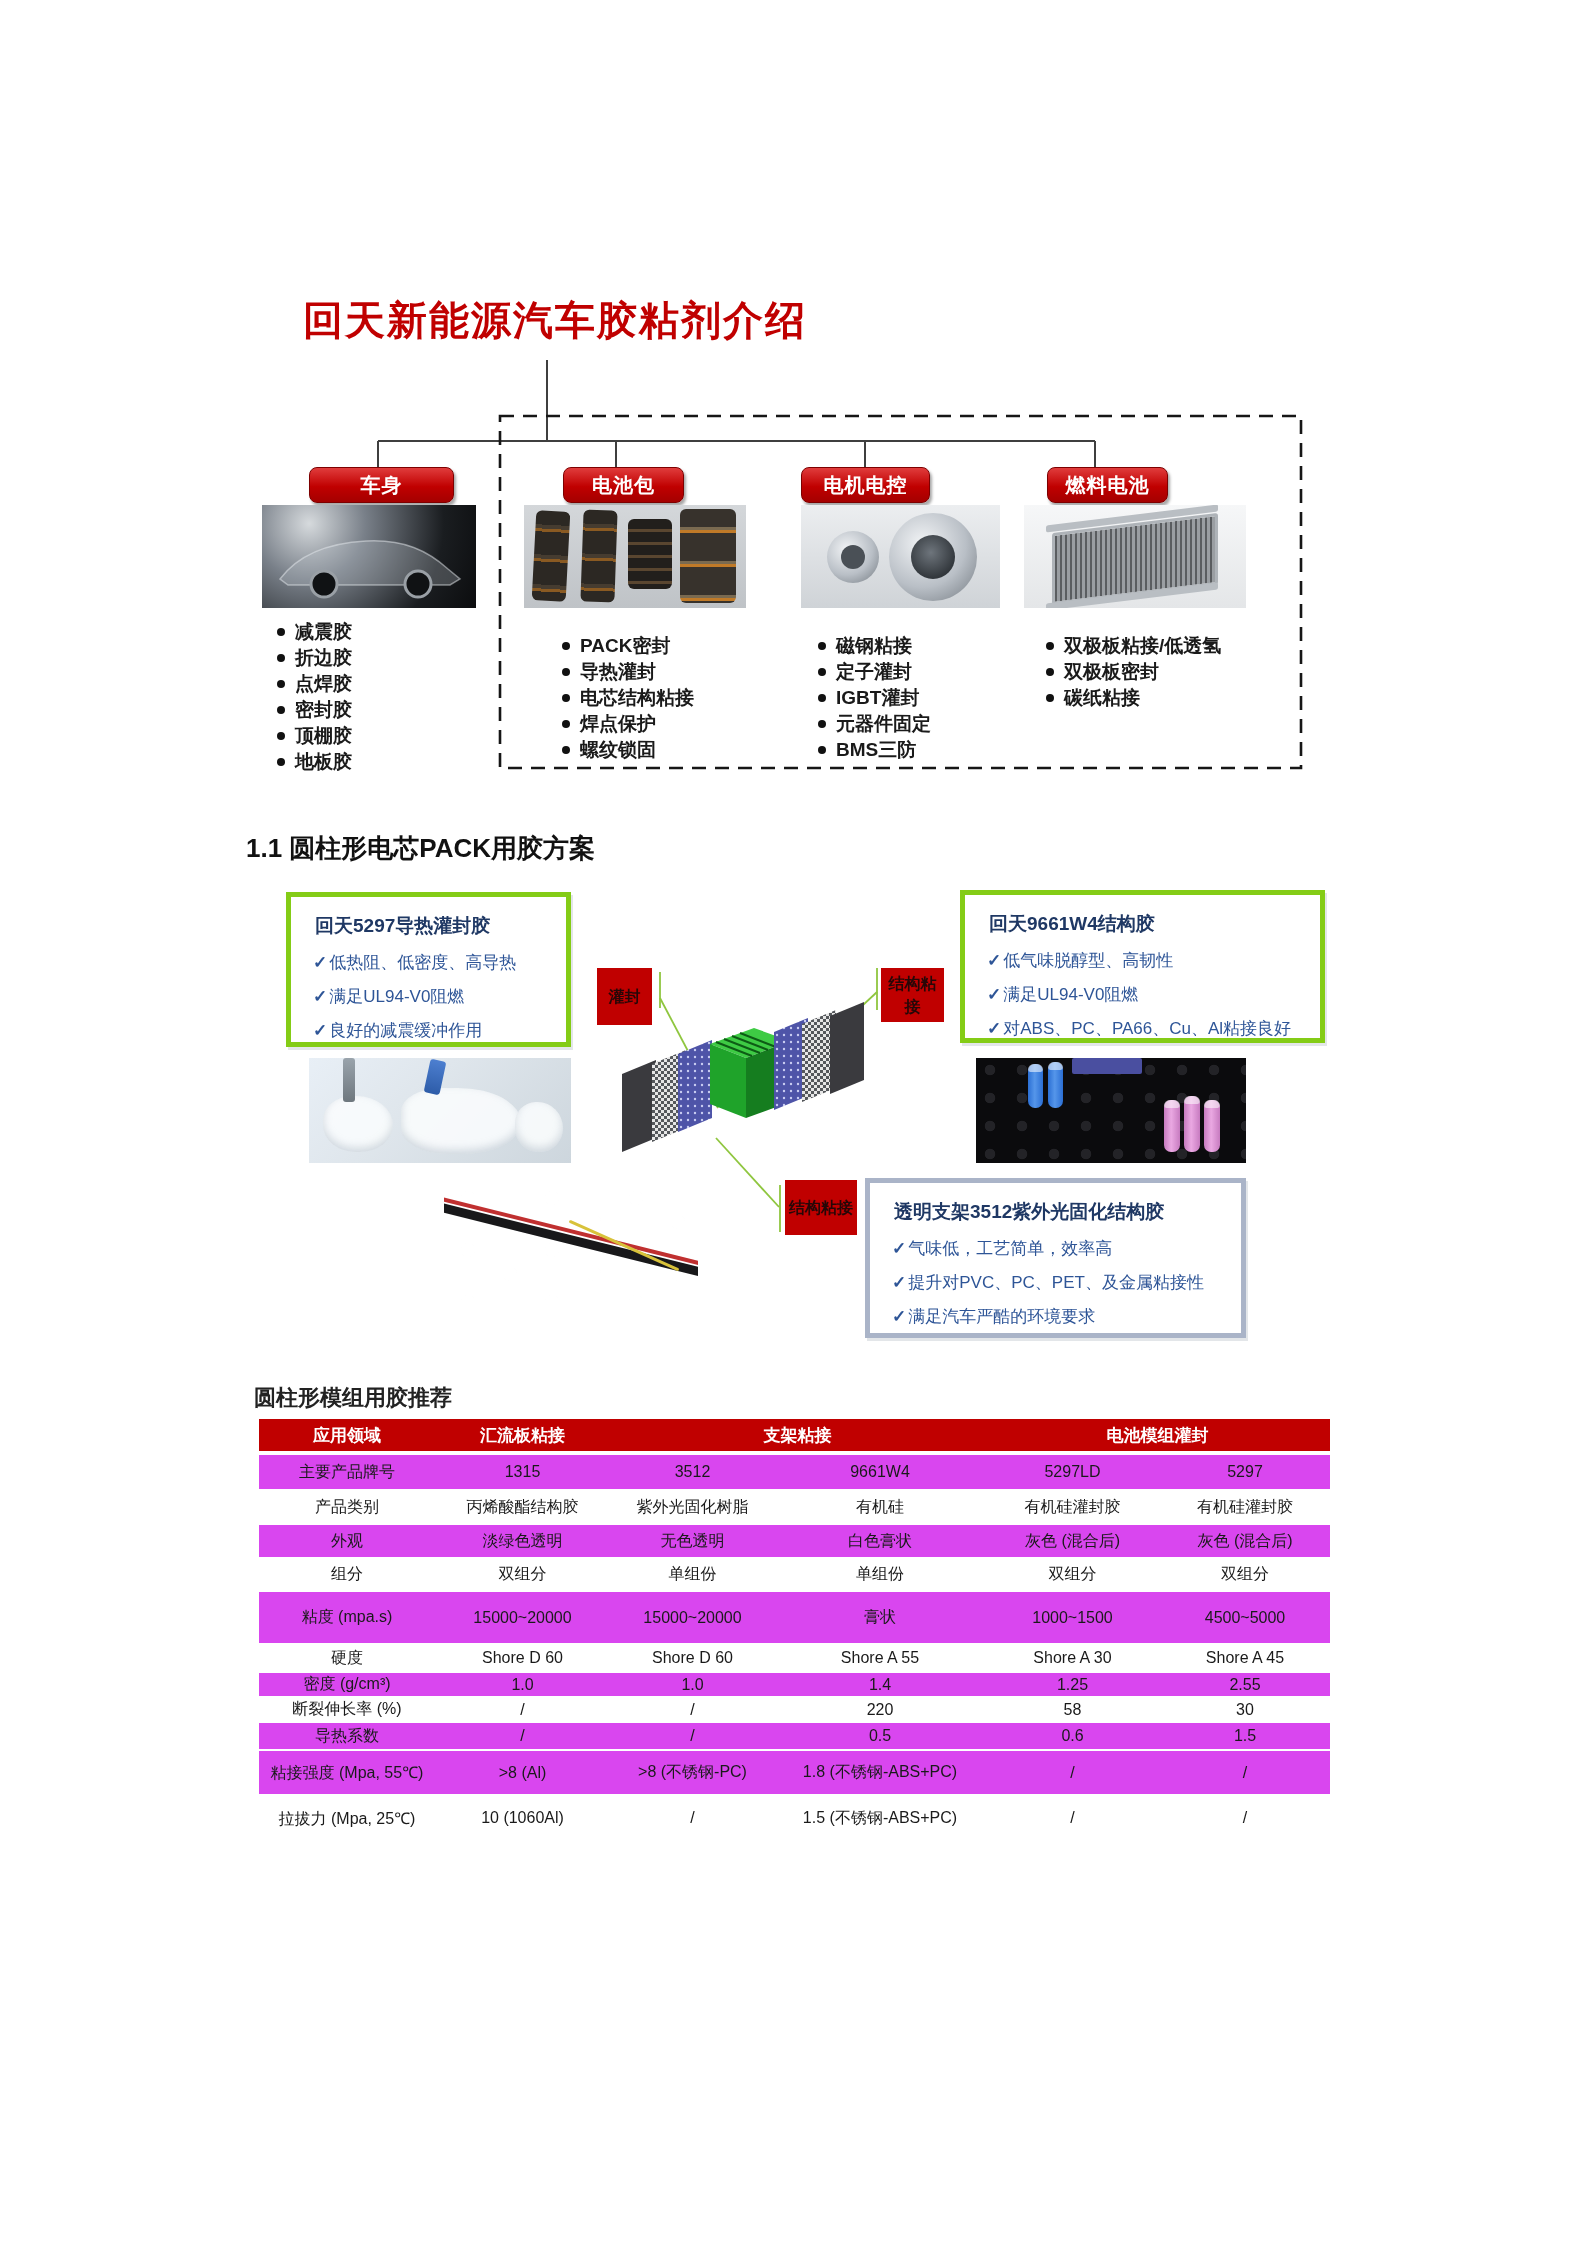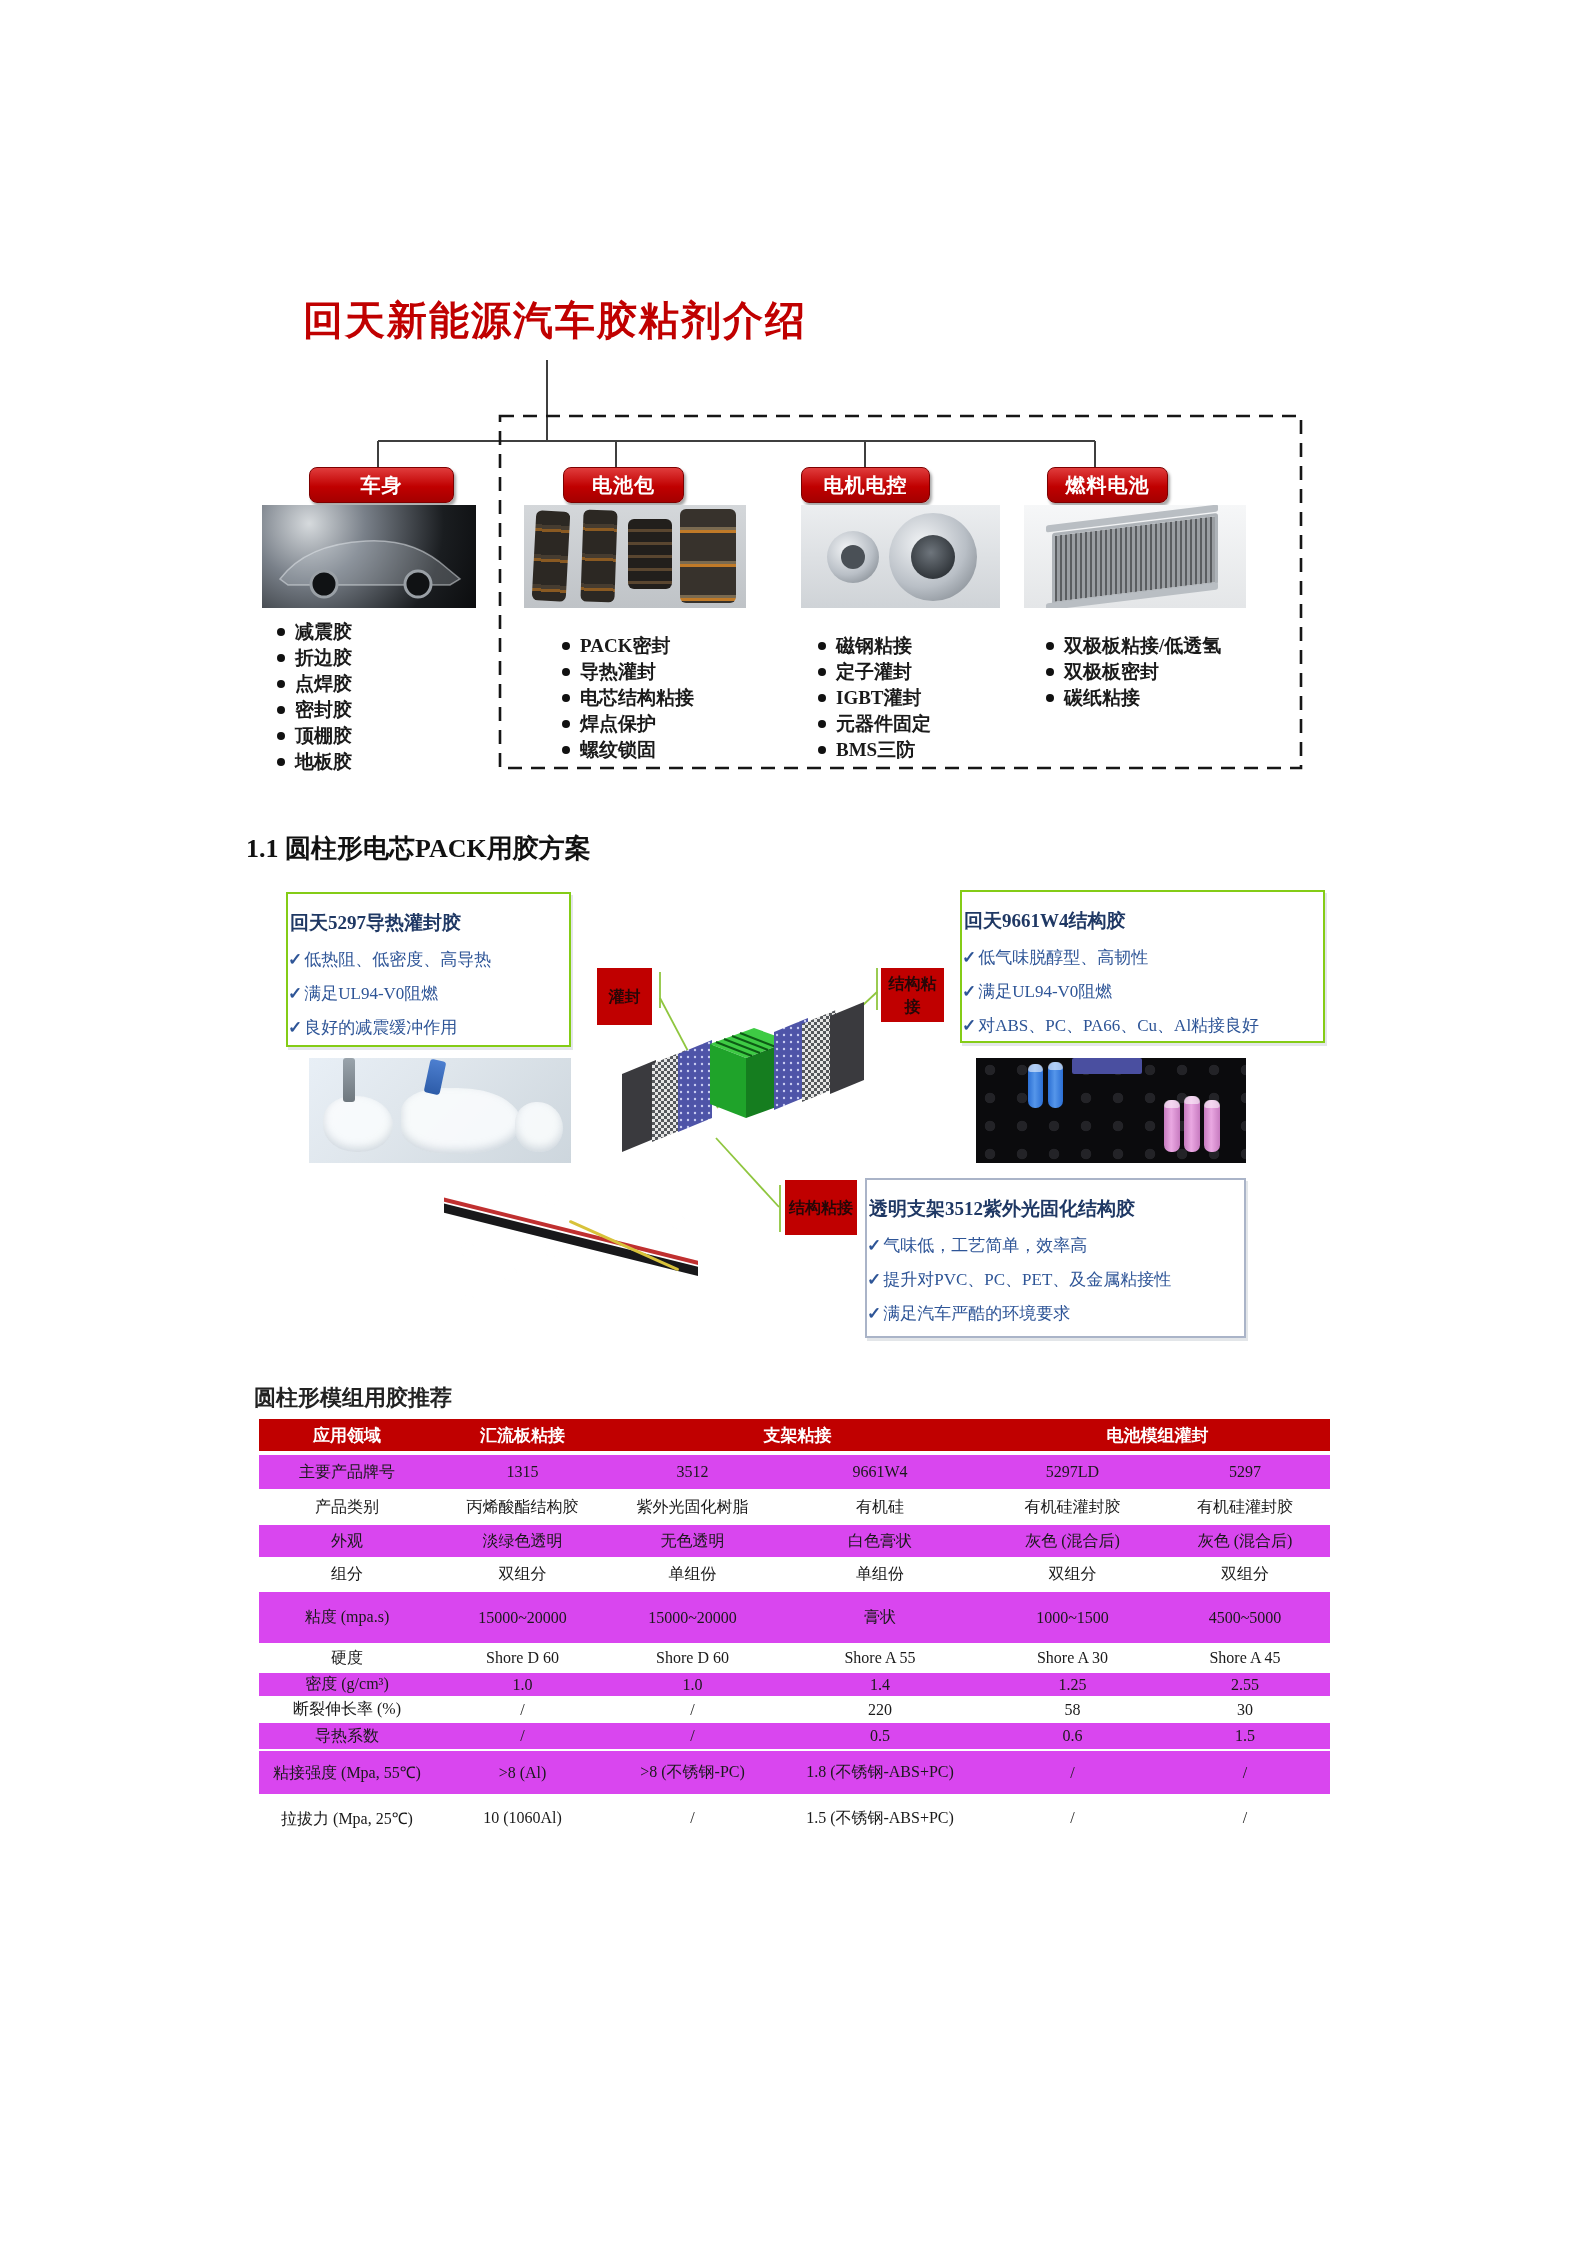--- a/index.html
+++ b/index.html
@@ -1,35 +1,35 @@
 <!DOCTYPE html>
 <html><head>
 <meta charset="utf-8">
 <style>
   html,body{margin:0;padding:0;background:#fff;}
   #canvas{position:relative;width:1587px;height:2114px;background:#fff;overflow:hidden;
-          font-family:Liberation Serif, serif;color:#1a1a1a;}
+          font-family:Liberation Sans, sans-serif;color:#1a1a1a;}
   .abs{position:absolute;}
   
   .page-title{font-size:40px;font-weight:800;color:#c00000;text-align:center;letter-spacing:2px;white-space:nowrap;}
   .sec-h{font-size:26px;font-weight:800;color:#111;white-space:nowrap;}
   .tbl-h{font-size:22px;font-weight:700;color:#222;white-space:nowrap;}
   
   .branch-box{display:flex;align-items:center;justify-content:center;border-radius:8px;
     background:linear-gradient(180deg,#e03c3c 0%,#c00000 55%,#a40000 100%);
     border:1px solid #7d0000;box-shadow:2px 3px 3px rgba(0,0,0,.35);
     color:#fff;font-size:20px;font-weight:700;letter-spacing:1px;white-space:nowrap;}
   
   .blist{display:flex;flex-direction:column;}
   .bi{display:flex;align-items:center;height:26px;}
   .dot{width:8px;height:8px;border-radius:50%;background:#111;margin-right:10px;flex:0 0 auto;}
   .bi span.t{font-size:19px;font-weight:600;color:#1a1a1a;white-space:nowrap;}
   
-  .callout{background:#fff;border:2px solid #84cc16;box-shadow:2px 3px 0 rgba(176,182,192,.35);
-    padding:12px 0;box-sizing:border-box;}
+  .callout{background:#fff;border:5px solid #84cc16;box-shadow:2px 3px 0 rgba(176,182,192,.35);
+    padding:12px 22px;box-sizing:border-box;}
   .callout .ct{font-size:19px;font-weight:800;color:#1f3864;margin:4px 0 6px 2px;white-space:nowrap;}
   .ci{display:flex;align-items:flex-start;margin-top:13px;color:#2e5597;font-size:17px;line-height:21px;}
   .ci .chk{margin-right:2px;font-weight:700;}
   
   .tag{background:#c00000;color:rgba(25,8,8,.92);font-size:16px;font-weight:700;
     display:flex;align-items:center;justify-content:center;text-align:center;
     word-break:break-all;line-height:23px;box-sizing:border-box;padding:2px;}
   
   .photo{overflow:hidden;position:absolute;}
   .car-bg{background:radial-gradient(circle at 22% 18%,#d6dadd 0%,#798089 30%,#1a1d20 72%,#0b0c0e 100%);}

